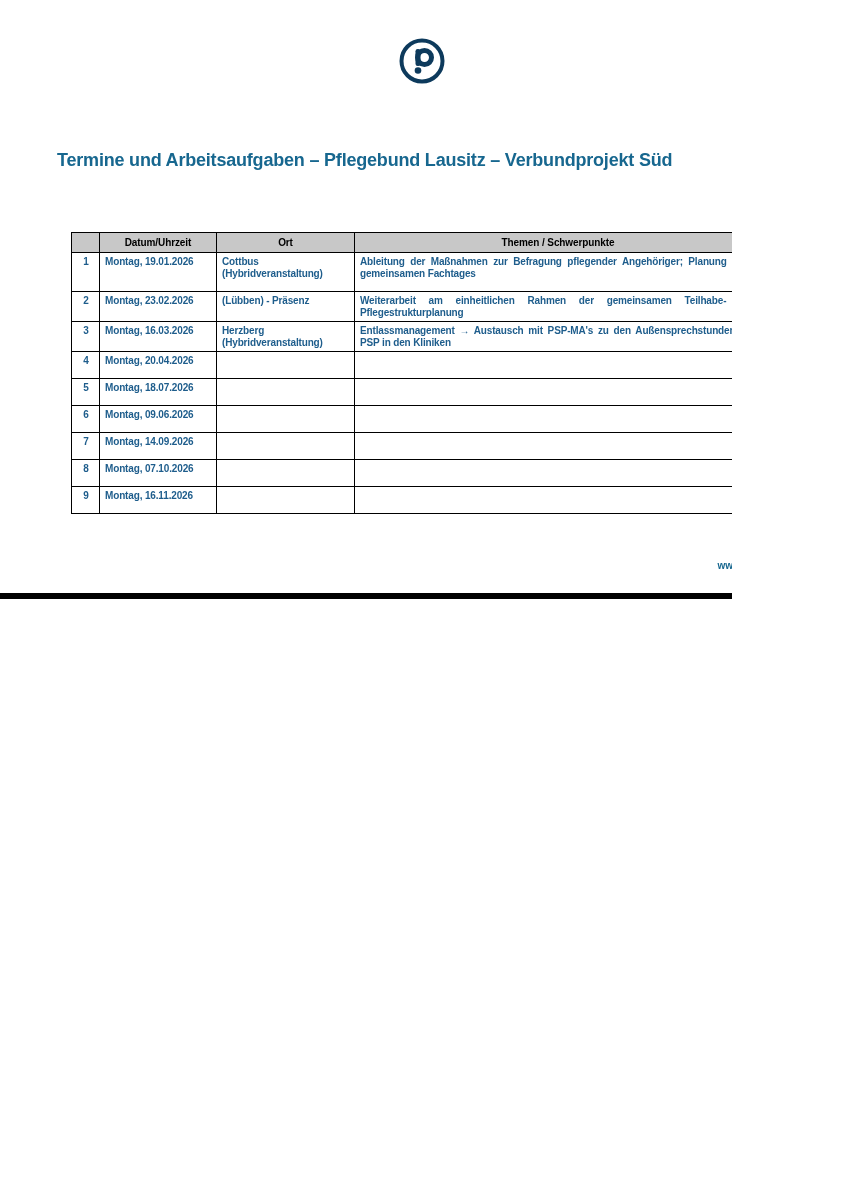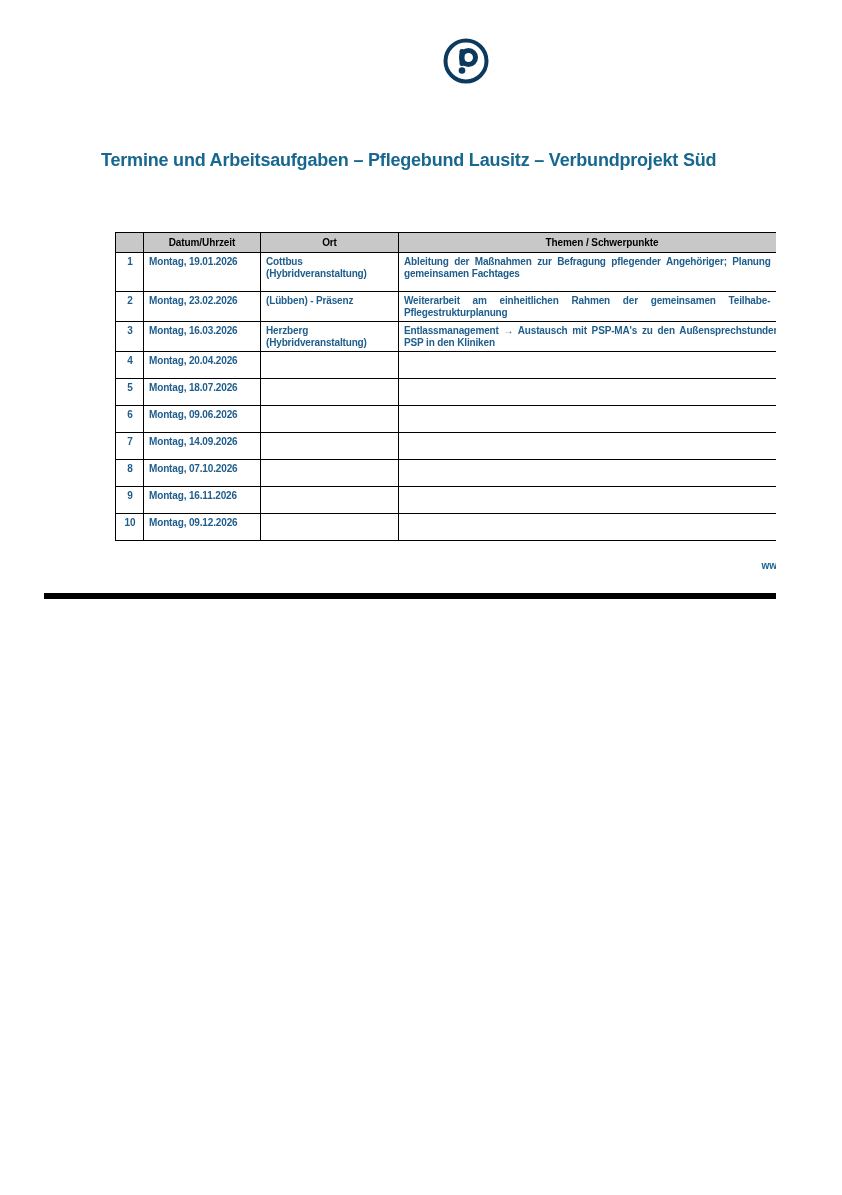--- a/index.html
+++ b/index.html
@@ -1,18 +1,18 @@
 <!DOCTYPE html>
 <html><head>
 <meta charset="utf-8">
 <style>
   * { margin:0; padding:0; box-sizing:border-box; }
   html,body { width:842px; height:1195px; background:#ffffff;
     font-family:"Liberation Sans","DejaVu Sans",sans-serif; }
-  .canvas { position:relative; width:732px; height:1195px; background:#0f766e; overflow:hidden;margin-left:44px; }
+  .canvas { position:relative; width:732px; height:1195px; background:#0f766e; overflow:hidden; }
 
   .page { position:absolute; left:0; width:842px; background:#fff; }
   #page1 { top:0; height:593px; }
   #page2 { top:599px; height:596px; }
 
   .page-divider { position:absolute; left:0; top:593px; width:842px; height:6px; background:#000; }
 
   .logo { position:absolute; left:399px; width:46px; height:48px; }
   #logo1 { top:37px; }
 
@@ -122,26 +122,20 @@
           <td class="cell-datum">Montag, 07.10.2026</td>
           <td class="cell-ort"></td>
           <td class="cell-thema"></td>
         </tr>
         <tr class="row-std">
           <td class="cell-num">9</td>
           <td class="cell-datum">Montag, 16.11.2026</td>
           <td class="cell-ort"></td>
           <td class="cell-thema"></td>
         </tr>
-        <tr class="row-std">
-          <td class="cell-num">10</td>
-          <td class="cell-datum">Montag, 09.12.2026</td>
-          <td class="cell-ort"></td>
-          <td class="cell-thema"></td>
-        </tr>
       </tbody>
     </table>
 
     <div class="footer" id="footer1">
       <a>www.pflegebund-lausitz.de</a>
     </div>
   </div>
 
   <div class="page-divider"></div>
 

